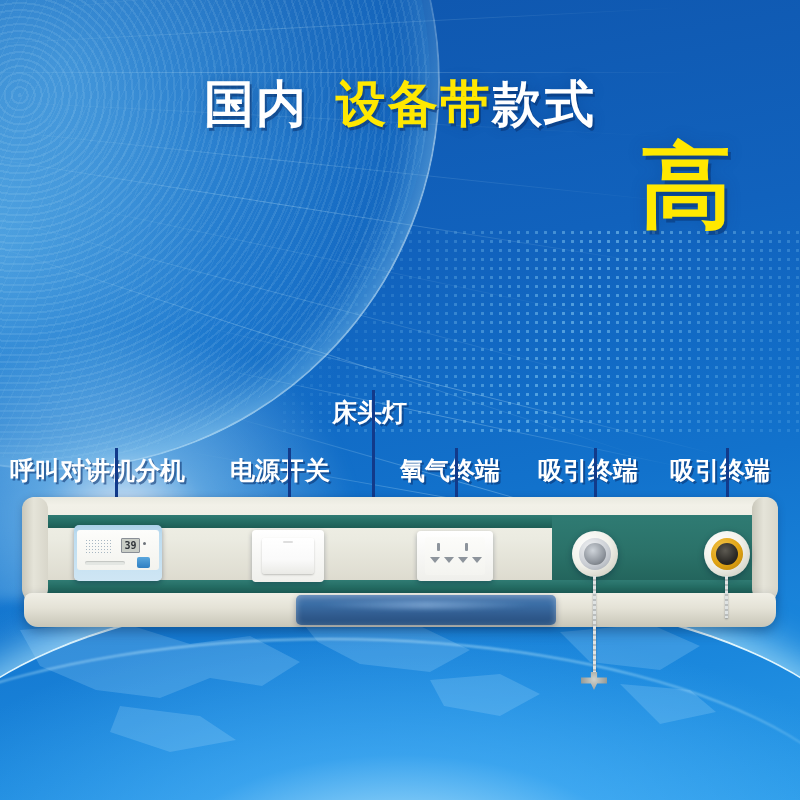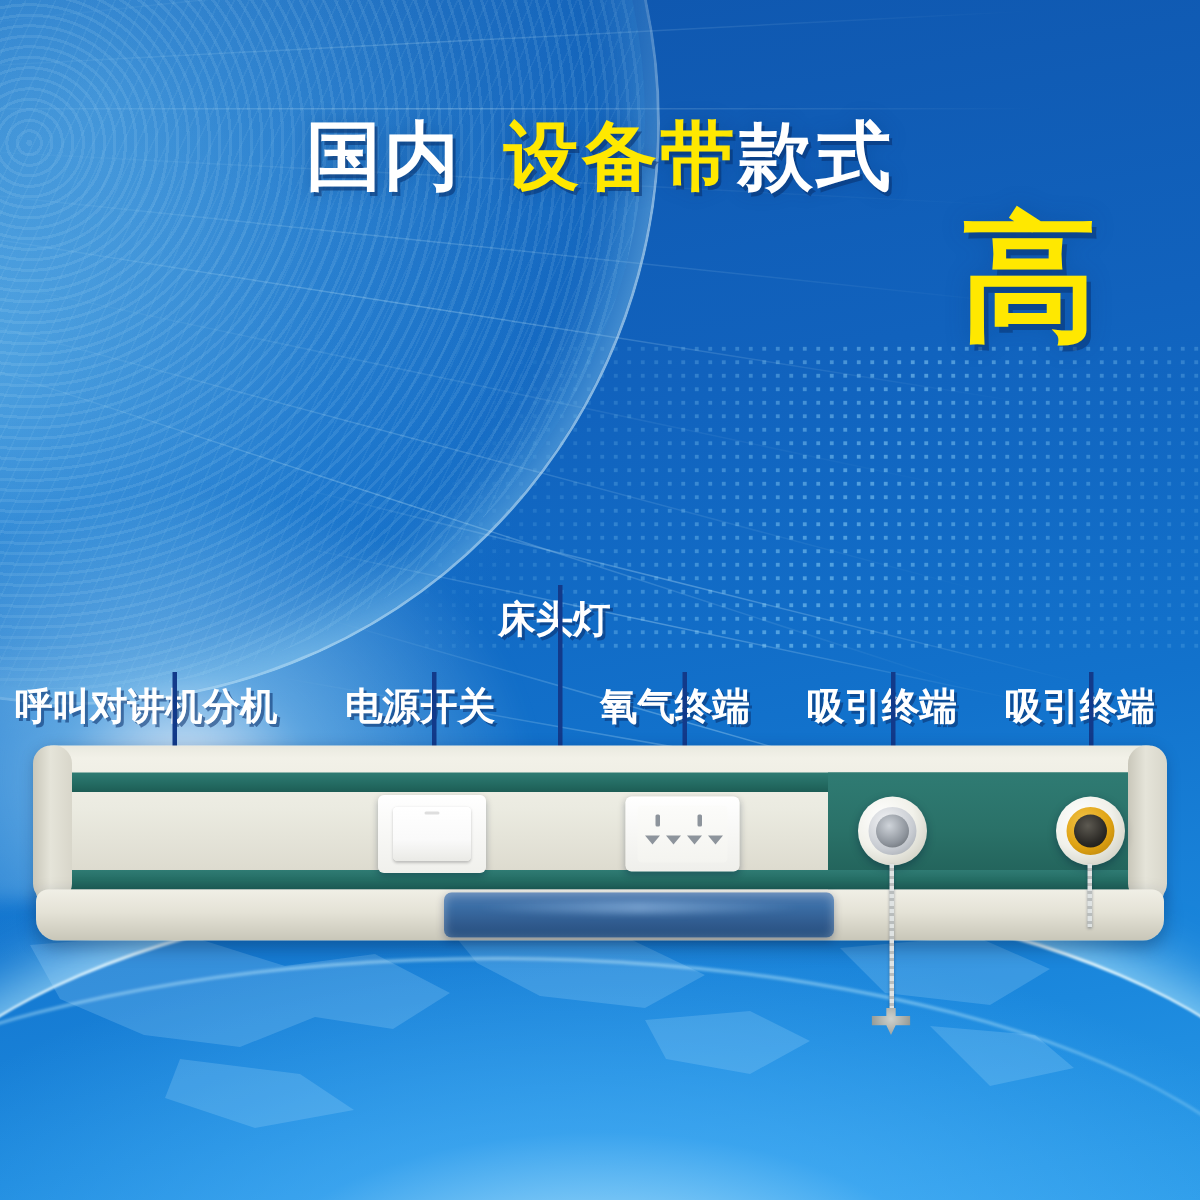--- a/index.html
+++ b/index.html
@@ -213,20 +213,29 @@
       <div class="stripe top"></div>
       <div class="panel-right"></div>
       <div class="stripe bot"></div>
       <div class="panel-cap cap-l"></div>
       <div class="panel-cap cap-r"></div>
     </div>
     <div class="panel-lower"></div>
     <div class="lamp"></div>
   </div>
 
+  <div class="intercom">
+    <div class="intercom-face">
+      <div class="grille"></div>
+      <div class="lcd">39</div>
+      <div class="lcd-dot"></div>
+      <div class="ic-btn"></div>
+      <div class="ic-slot"></div>
+    </div>
+  </div>
 
   <div class="pswitch">
     <div class="pswitch-rocker"></div>
   </div>
 
   <div class="socket">
     <div class="socket-face">
       <div class="sk-pin" style="left:12px;top:6px"></div>
       <div class="sk-pin" style="left:40px;top:6px"></div>
       <div class="sk-ang" style="left:5px;top:20px"></div>

